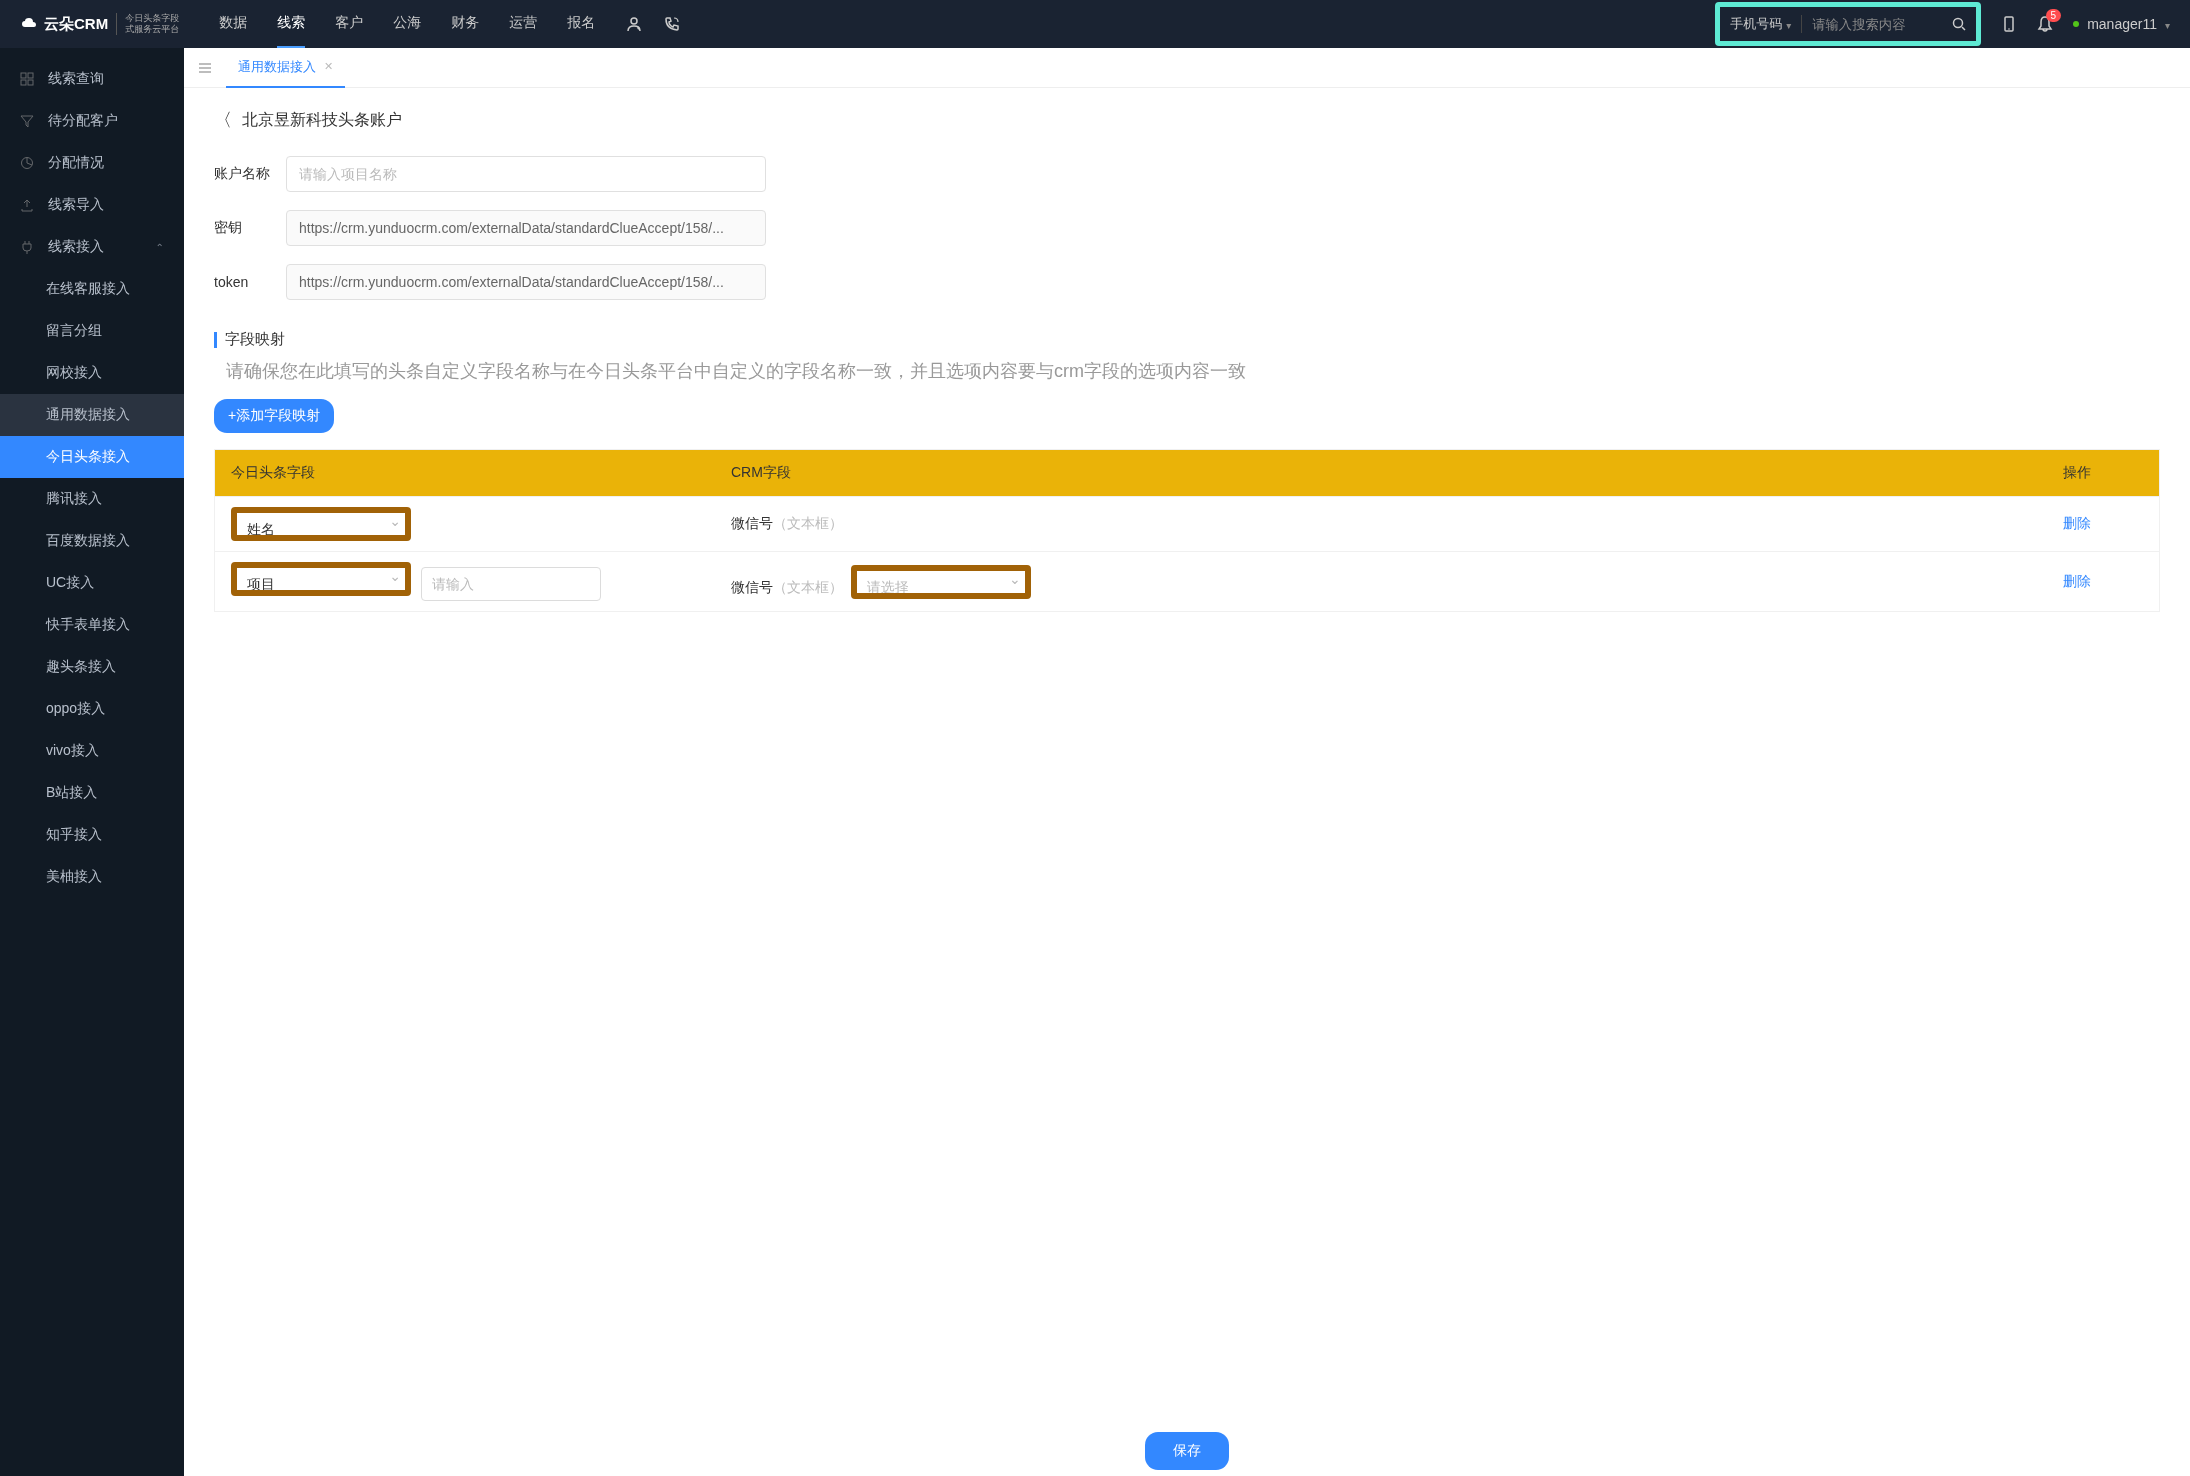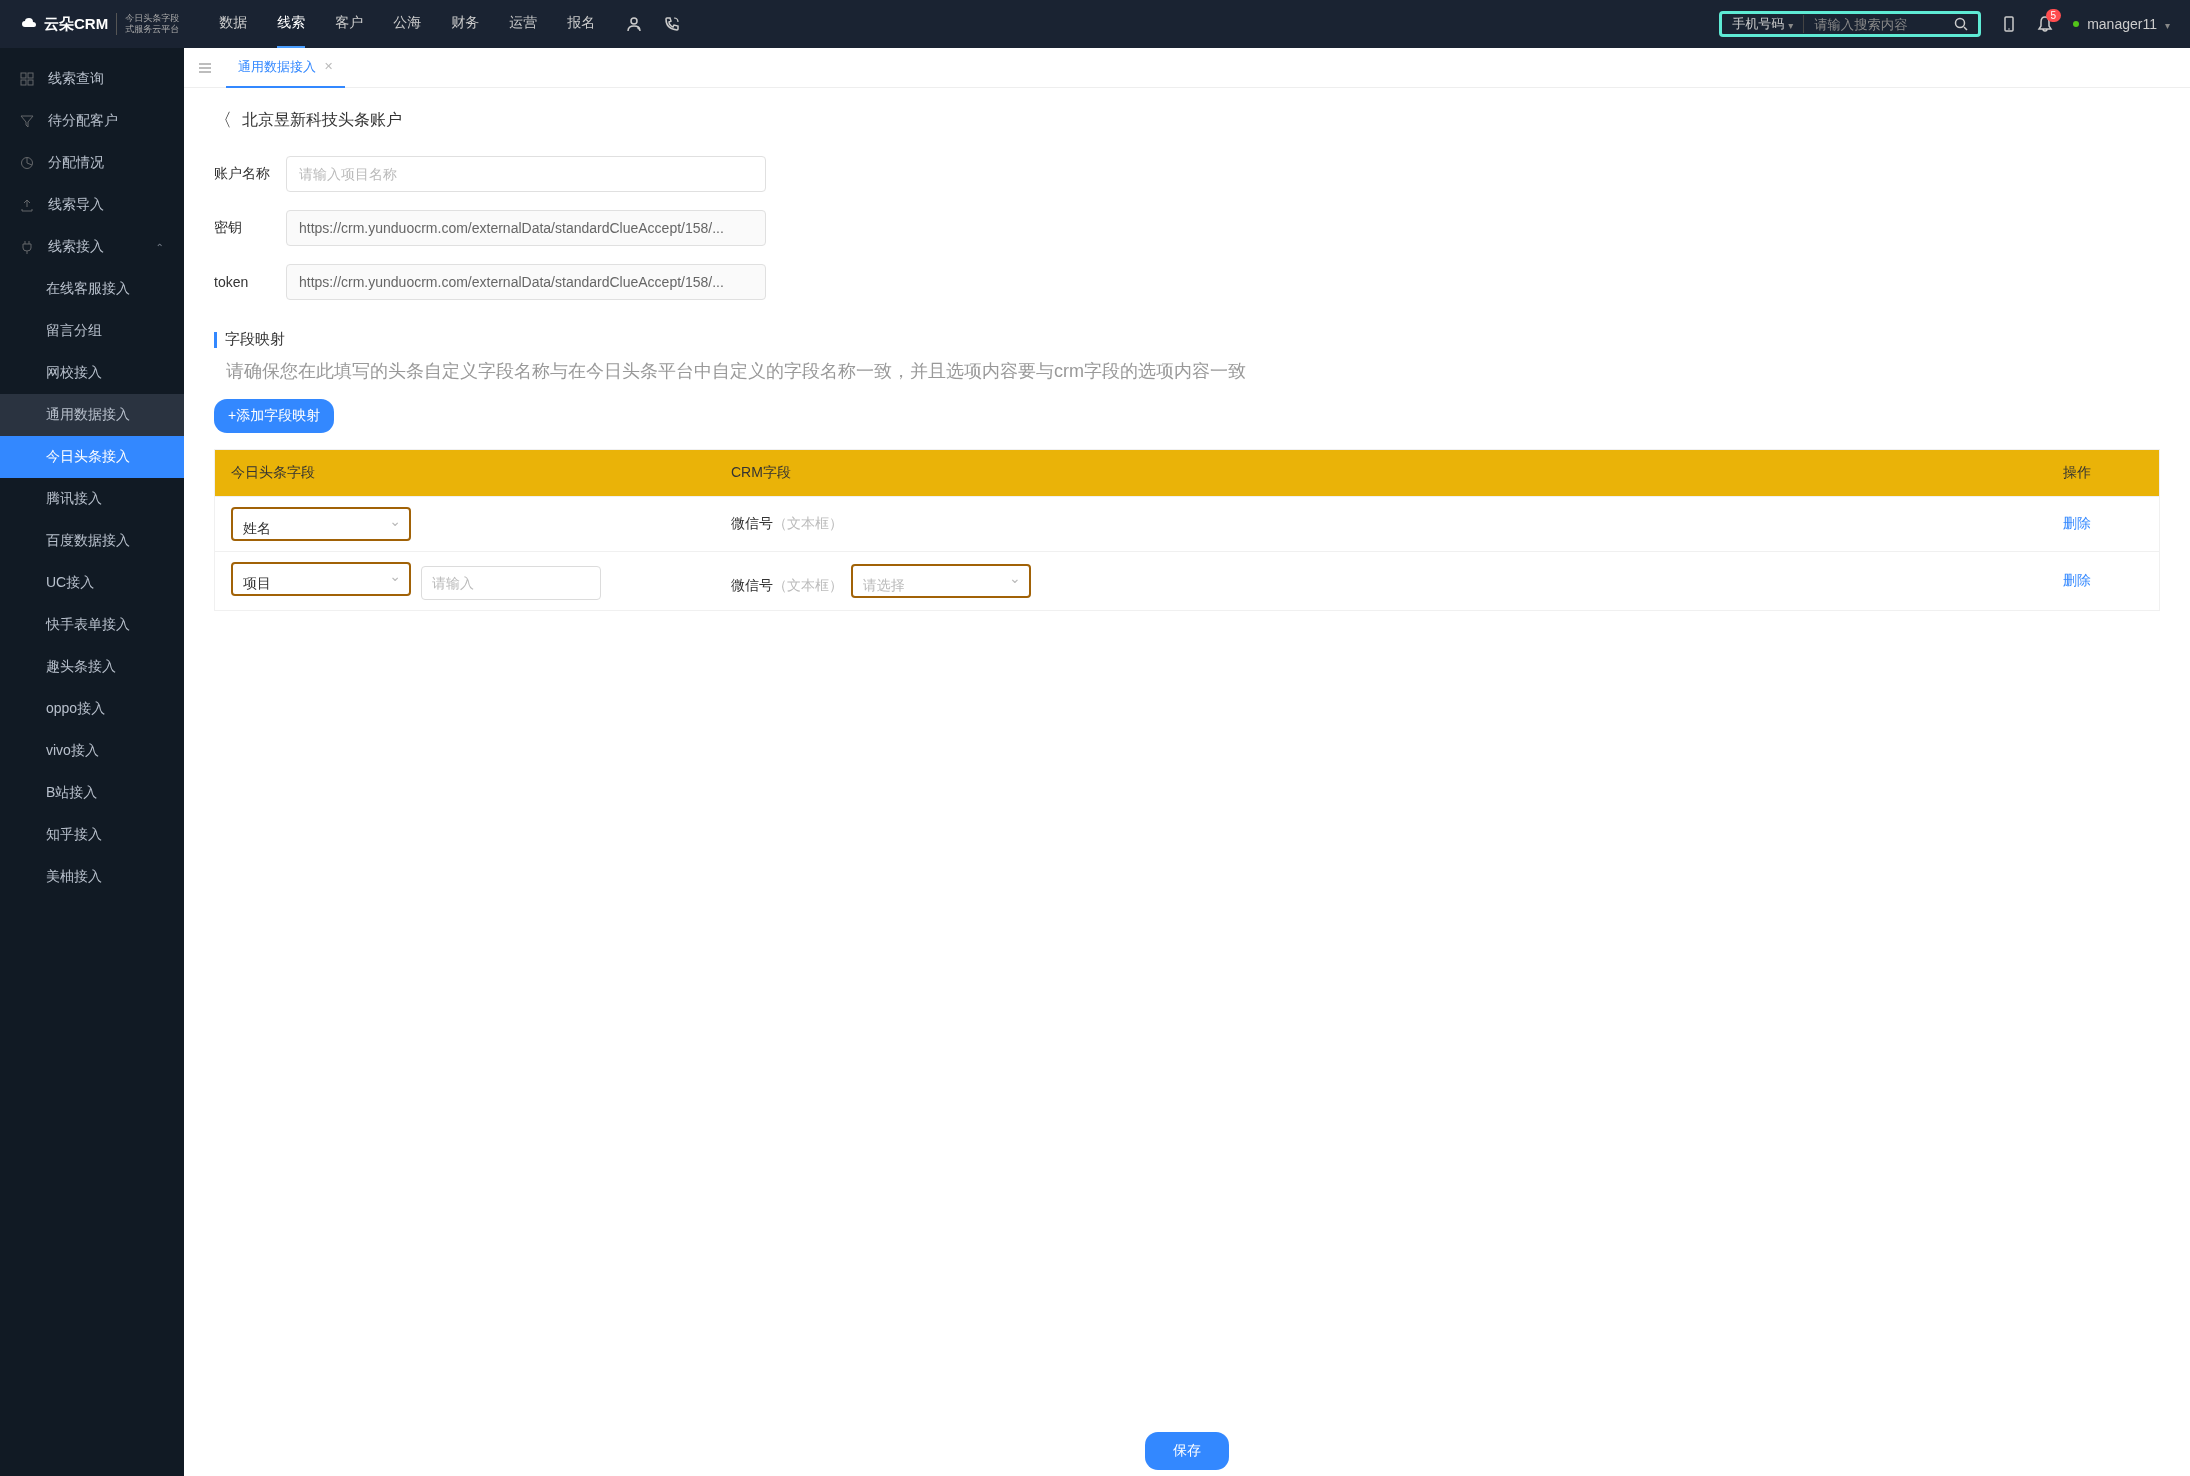--- a/index.html
+++ b/index.html
@@ -8,21 +8,21 @@
 .header { height: 48px; background: #1a2332; display: flex; align-items: center; padding: 0 20px; color: #fff; }
 .logo { display: flex; align-items: center; gap: 8px; margin-right: 40px; }
 .logo-main { font-weight: bold; font-size: 15px; display: flex; align-items: center; }
 .logo-sub { font-size: 9px; color: #aaa; border-left: 1px solid #555; padding-left: 8px; line-height: 1.2; }
 .nav { display: flex; gap: 30px; }
 .nav-item { color: #ccc; cursor: pointer; padding: 14px 0; }
 .nav-item.active { color: #fff; border-bottom: 2px solid #4a9eff; }
 .header-icons { display: flex; align-items: center; gap: 20px; margin-left: 30px; }
 .icon-btn { color: #ccc; cursor: pointer; }
 .header-right { margin-left: auto; display: flex; align-items: center; gap: 20px; }
-.search-box { display: flex; align-items: center; background: transparent; border: 3px solid #5eead4; border-radius: 4px; height: 26px; }
+.search-box { display: flex; align-items: center; background: transparent; border: 5px solid #5eead4; border-radius: 4px; height: 44px; }
 .search-type { padding: 0 10px; color: #ccc; font-size: 13px; border-right: 1px solid #444; display: flex; align-items: center; gap: 4px; cursor: pointer; }
 .search-input { background: transparent; border: none; color: #fff; padding: 0 10px; width: 140px; outline: none; }
 .search-input::placeholder { color: #888; }
 .search-btn { padding: 0 10px; color: #ccc; cursor: pointer; }
 .notif { position: relative; cursor: pointer; }
 .badge { position: absolute; top: -6px; right: -8px; background: #ff4d4f; color: #fff; font-size: 10px; border-radius: 8px; padding: 1px 5px; min-width: 14px; text-align: center; }
 .user { display: flex; align-items: center; gap: 8px; cursor: pointer; color: #ccc; }
 .user-dot { width: 6px; height: 6px; border-radius: 50%; background: #52c41a; }
 .chevron-down::after { content: "▾"; font-size: 10px; color: #888; }
 
@@ -60,21 +60,21 @@
 
 .btn-primary { background: #3388ff; color: #fff; border: none; border-radius: 13px; padding: 8px 14px; font-size: 14px; cursor: pointer; }
 .btn-primary.small { padding: 10px 28px; }
 
 .table { margin-top: 16px; border: 1px solid #f0f0f0; }
 .thead { display: flex; background: #eab308; padding: 14px 16px; font-size: 14px; color: #333; }
 .col-1 { flex: 0 0 500px; }
 .col-2 { flex: 1; }
 .col-3 { flex: 0 0 80px; text-align: left; }
 .trow { display: flex; align-items: center; padding: 10px 16px; border-top: 1px solid #f0f0f0; }
-.select { height: 34px; border: 2px solid #a16207; border-radius: 4px; padding: 8px 28px 0 10px; background: #fff; font-size: 14px; color: #333; appearance: none; position: relative; cursor: pointer; min-width: 180px; }
+.select { height: 34px; border: 6px solid #a16207; border-radius: 4px; padding: 8px 28px 0 10px; background: #fff; font-size: 14px; color: #333; appearance: none; position: relative; cursor: pointer; min-width: 180px; }
 .select-wrap { position: relative; display: inline-block; }
 .select-wrap::after { content: "⌄"; position: absolute; right: 10px; top: 6px; color: #bbb; pointer-events: none; font-size: 14px; }
 .inline-input { height: 34px; border: 1px solid #dcdcdc; border-radius: 4px; padding: 0 10px; font-size: 14px; width: 180px; margin-left: 10px; }
 .inline-input::placeholder { color: #bbb; }
 .crm-text { font-size: 14px; }
 .crm-sub { color: #bbb; }
 .link { color: #3388ff; cursor: pointer; }
 
 .footer-bar { position: absolute; bottom: 6px; left: 0; right: 0; display: flex; justify-content: center; }
 

